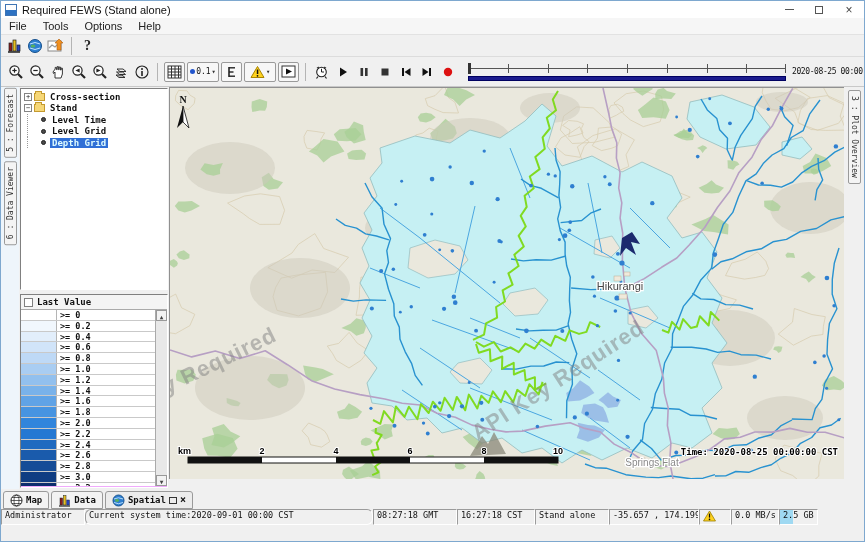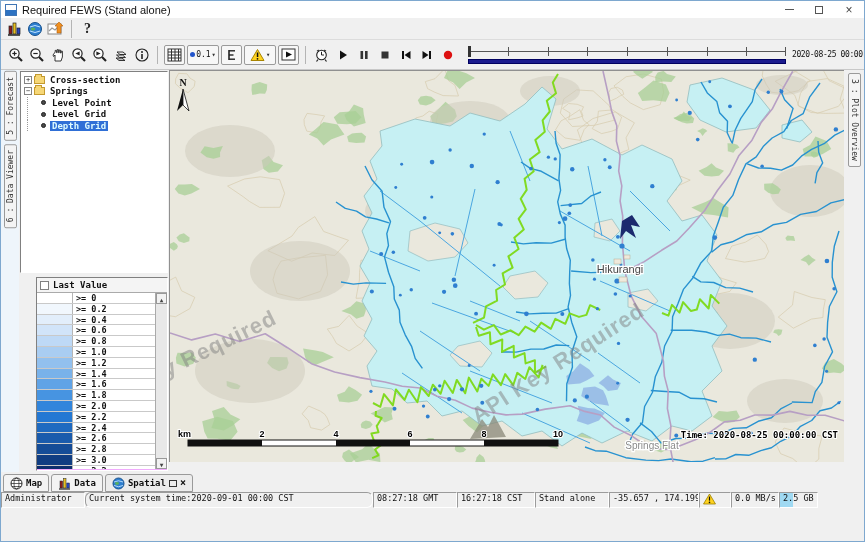--- a/index.html
+++ b/index.html
@@ -51,21 +51,21 @@
   .tree-row{height:11.5px;display:flex;align-items:center;font-size:9px;font-weight:bold;color:#111;white-space:nowrap;}
   .t-exp{width:8px;height:8px;border:1px solid #848484;background:#fff;font-size:7px;line-height:6px;
     text-align:center;margin:0 2px 0 1px;flex:0 0 auto;color:#222;font-weight:normal;}
   .t-ind{width:13px;height:11px;border-left:1px dotted #999;margin-left:4px;flex:0 0 auto;}
   .t-folder{width:11px;height:8px;background:#f6d777;border:1px solid #c49a2f;margin-right:3px;flex:0 0 auto;position:relative;}
   .t-folder::before{content:"";position:absolute;left:0;top:-3px;width:5px;height:2px;background:#f6d777;border:1px solid #c49a2f;border-bottom:none;}
   .t-dot{width:5px;height:5px;border-radius:50%;background:#4a4a4a;border:1px solid #222;margin:0 4px 0 1px;flex:0 0 auto;}
   .t-label{padding:0 2px;}
   .t-label.sel{background:#2f6fd6;color:#dffcff;}
   .splitter{height:4px;}
-  .legend-box{flex:1;background:#f0abfc;border:1px solid;border-color:#808080 #fff #fff #808080;overflow:hidden;margin-left:16px;}
+  .legend-box{flex:1;background:#f0abfc;border:1px solid;border-color:#808080 #fff #fff #808080;overflow:hidden;}
   .legend-head{height:15px;display:flex;align-items:center;border-bottom:1px solid #aaa;background:#f4f4f4;
     font-size:9px;font-weight:bold;color:#111;}
   .lg-check{width:9px;height:9px;border:1px solid #808080;background:#fff;margin:0 4px 0 3px;}
   .legend-rows{height:176px;overflow:hidden;background:#fff;display:flex;}
   .lg-col{flex:1;}
   .lg-row{height:10.8px;display:flex;border-bottom:1px solid #c9c9c9;}
   .lg-swatch{width:36px;border-right:1px solid #b5b5b5;}
   .lg-label{flex:1;font-size:8.5px;color:#111;font-weight:bold;padding:0 0 0 3px;line-height:10.5px;}
   .lg-scroll{width:12px;background:#e8e8e8;border-left:1px solid #aaa;display:flex;flex-direction:column;justify-content:space-between;}
   .lg-arr{height:11px;font-size:6px;text-align:center;line-height:11px;color:#444;background:#f2f2f2;border:1px solid #999;}
@@ -104,20 +104,26 @@
         </span>
       <span class="win-btn">
           <span class="glyph-max"></span>
         </span>
       <span class="win-btn">
           <span class="glyph-close">×</span>
         </span>
     </span>
   </div>
 
+  <div class="menubar">
+    <span class="menu-item">File</span>
+    <span class="menu-item">Tools</span>
+    <span class="menu-item">Options</span>
+    <span class="menu-item">Help</span>
+  </div>
 
   <div class="toolbar1">
     <span class="tbtn">
       <svg width="16" height="16">
         <line x1="2" y1="14" x2="14" y2="14" stroke="#222" stroke-width="1.5"></line>
         <rect x="3" y="5" width="3" height="8" fill="#8c1a1a" stroke="#222" stroke-width="0.7"></rect>
         <rect x="7" y="2" width="3" height="11" fill="#e8c020" stroke="#222" stroke-width="0.7"></rect>
         <rect x="11" y="7" width="3" height="6" fill="#2744c0" stroke="#222" stroke-width="0.7"></rect>
       </svg>
     </span>
@@ -304,26 +310,26 @@
     <div class="left-panel">
       <div class="tree-box" id="tree-view">
           <div class="tree-row">
             <span class="t-exp">+</span>
             <span class="t-folder"></span>
             <span class="t-label">Cross-section</span>
           </div>
           <div class="tree-row">
             <span class="t-exp">−</span>
             <span class="t-folder"></span>
-            <span class="t-label">Springs</span>
+            <span class="t-label">Stand</span>
           </div>
           <div class="tree-row">
             <span class="t-ind"></span>
             <span class="t-dot"></span>
-            <span class="t-label">Level Point</span>
+            <span class="t-label">Level Time</span>
           </div>
           <div class="tree-row">
             <span class="t-ind"></span>
             <span class="t-dot"></span>
             <span class="t-label">Level Grid</span>
           </div>
           <div class="tree-row">
             <span class="t-ind"></span>
             <span class="t-dot"></span>
             <span class="t-label sel">Depth Grid</span>

